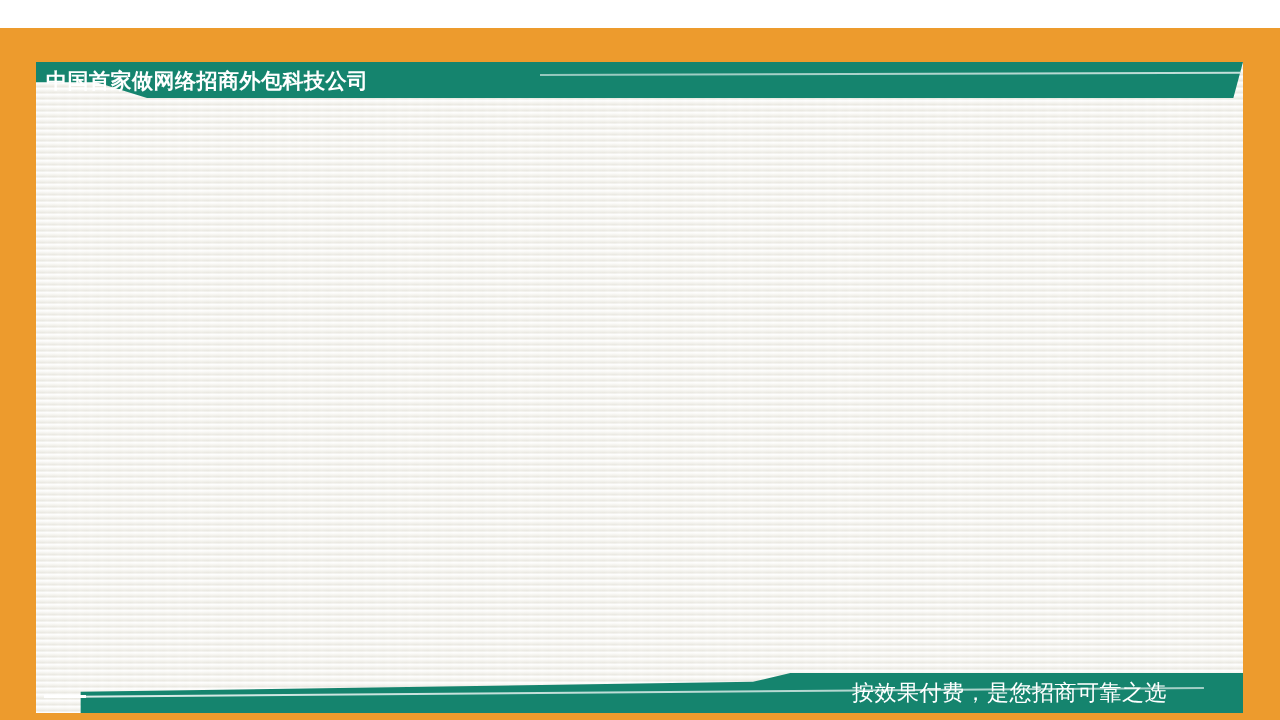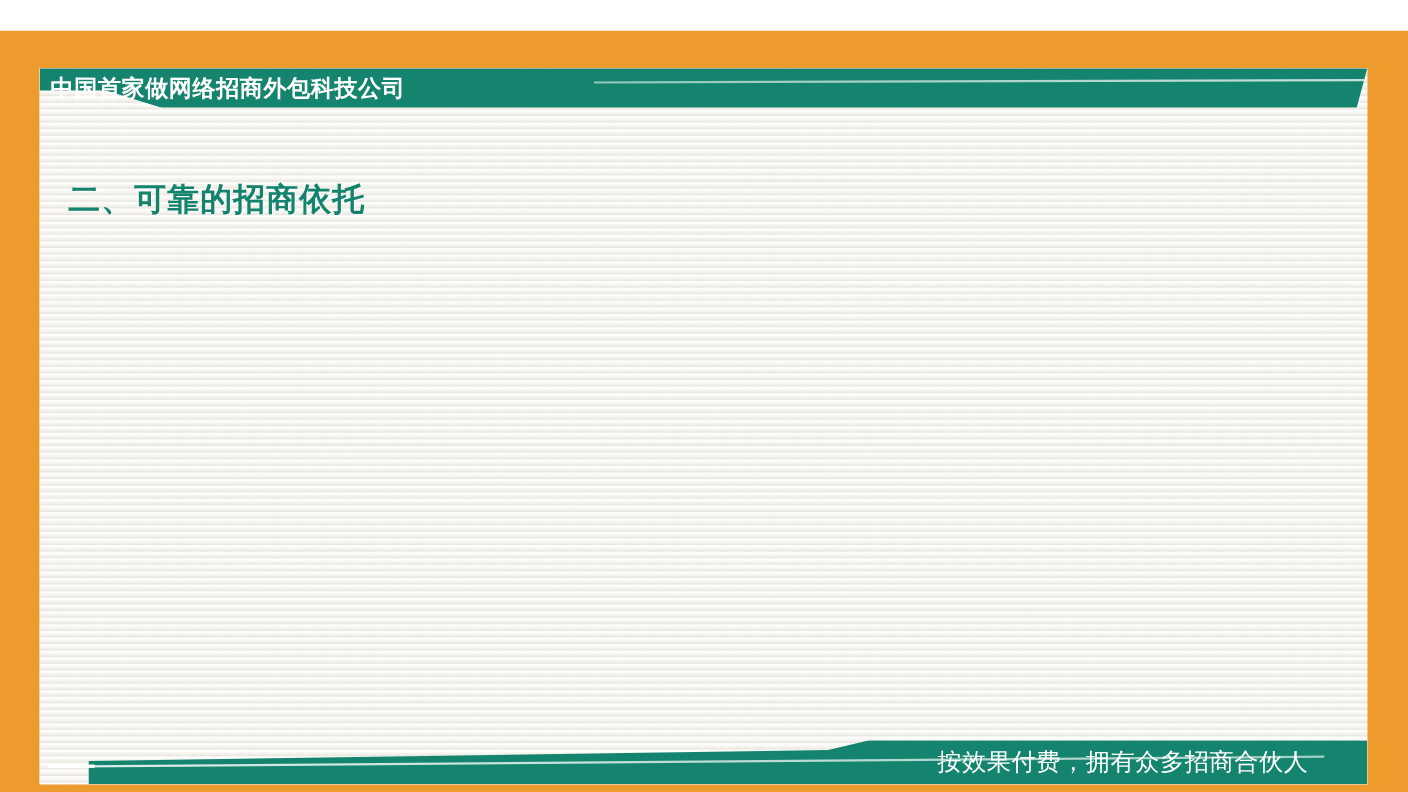--- a/index.html
+++ b/index.html
@@ -155,21 +155,20 @@
 <body>
 
 <div id="slide">
 
   <div id="canvas"></div>
 
   <div id="header-band"></div>
   <div id="header-hairline"></div>
   <div id="header-title">中国首家做网络招商外包科技公司</div>
 
-  <div id="section-heading">二、可靠的招商依托</div>
 
 
   <div id="footer-band"></div>
   <div id="footer-hairline"></div>
   <div id="footer-dash"></div>
-  <div id="footer-text">按效果付费，拥有众多招商合伙人</div>
+  <div id="footer-text">按效果付费，是您招商可靠之选</div>
 
 </div>
 
 </body></html>

